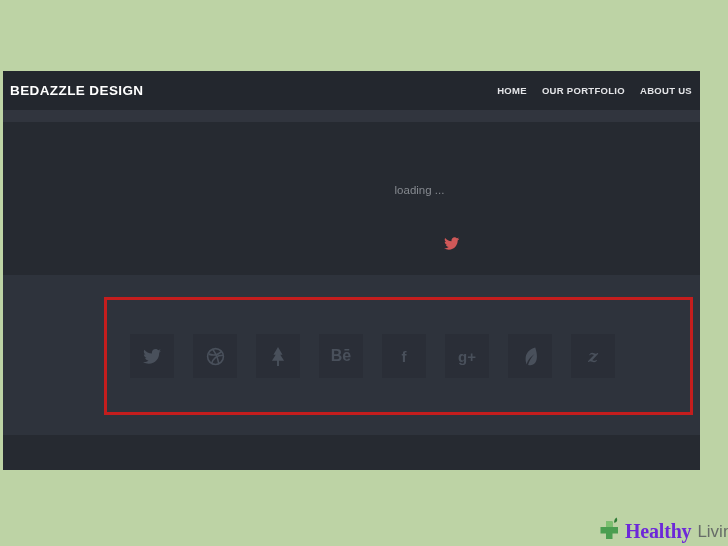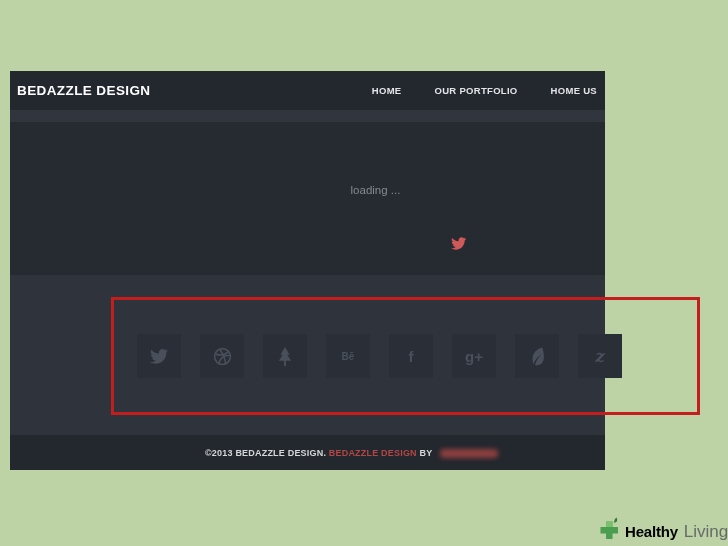--- a/index.html
+++ b/index.html
@@ -4,34 +4,34 @@
 <style>
   html,body { margin:0; padding:0; }
   body {
     width:728px; height:546px; position:relative; overflow:hidden;
     background: var(--page-background, #bdd3a5);
     font-family: "Liberation Sans", sans-serif;
   }
 
   
   .site {
-    position:absolute; left:10px; top:71px; width:595px; height:399px;
+    position:absolute; left:3px; top:71px; width:697px; height:399px;
     background: var(--loading-bg, #262a31);
   }
 
   
   .navbar {
     height:39px; background: var(--navbar-bg, #23272e);
     display:flex; align-items:center; justify-content:space-between;
     padding:0 8px 0 7px; box-sizing:border-box;
   }
   .logo {
     color:#ffffff; font-weight:bold; font-size:13.5px; letter-spacing:0.4px;
   }
-  .nav { display:flex; gap:33px; align-items:center; }
+  .nav { display:flex; gap:15px; align-items:center; }
   .nav-item {
     color:#e4e5e8; font-size:9.5px; font-weight:bold; letter-spacing:0.3px;
     cursor:pointer; white-space:nowrap;
   }
 
   .subnav-strip { height:12px; background:#31353e; }
 
   
   .loading-section { height:153px; background: var(--loading-bg, #262a31); position:relative;margin-left:48px; }
   .loading-text {
@@ -49,21 +49,21 @@
     box-sizing:border-box; border:3px solid var(--highlight-red, #c41d1d);
     pointer-events:none;
   }
   .icons-row { position:absolute; left:127px; top:59px; display:flex; gap:19px; }
   .icon-box {
     width:44px; height:44px; background:#2a2e37;
     display:flex; align-items:center; justify-content:center;
     color:#49505b; cursor:pointer; flex:0 0 auto;
   }
   .icon-box .glyph-text { font-size:15px; font-weight:bold; letter-spacing:0; }
-  .icon-box .glyph-text.small { font-size:10px; }
+  .icon-box .glyph-text.small { font-size:16px; }
   .icon-box .glyph-text.script { font-family:"DejaVu Serif", serif; font-style:italic; font-size:17px; }
   .icon-box svg { display:block; }
 
   
   .footer { height:35px; background: var(--footer-bg, #23272e); position:relative; }
   .footer-line {
     position:absolute; top:13px; left:0; width:100%; text-align:center;
     transform:translateX(44px);
     font-size:9px; font-weight:bold; color:#d6d7d9; letter-spacing:0.2px;
     white-space:nowrap;
@@ -73,34 +73,34 @@
     display:inline-block; width:58px; height:9px; margin-left:5px;
     background: var(--footer-red, #b24745); border-radius:4px;
     filter: blur(2.5px); opacity:0.75; vertical-align:middle;
   }
 
   
   .watermark {
     position:absolute; left:596px; top:518px; height:27px;
     display:flex; align-items:center; gap:3px;
   }
-  .watermark .wm-bold  { font-size:15px; font-weight:bold; color:#000000; letter-spacing:-0.2px; }
+  .watermark .wm-bold  { font-size:20px; font-weight:bold; color:#6d28d9; letter-spacing:-0.2px;font-family:Liberation Serif, serif; }
   .watermark .wm-light { font-size:17px; font-weight:normal; color:#676c68; margin-left:3px; }
 </style>
 </head>
 <body>
 
 <div class="site">
 
   <div class="navbar">
     <div class="logo">BEDAZZLE DESIGN</div>
     <div class="nav">
       <div class="nav-item">HOME</div>
       <div class="nav-item">OUR PORTFOLIO</div>
-      <div class="nav-item">HOME US</div>
+      <div class="nav-item">ABOUT US</div>
     </div>
   </div>
 
   <div class="subnav-strip"></div>
 
   <div class="loading-section">
     <div class="loading-text">loading ...</div>
     <div class="loading-twitter">
       <svg width="16" height="14" viewBox="0 0 24 20">
         <path fill="#cf5858" d="M24 2.3c-.9.4-1.8.7-2.8.8 1-.6 1.8-1.6 2.2-2.7-1 .6-2 1-3.1 1.2C19.4.6 18.1 0 16.7 0c-2.7 0-4.9 2.2-4.9 4.9 0 .4 0 .8.1 1.1C7.8 5.8 4.2 3.8 1.8.9 1.4 1.7 1.1 2.5 1.1 3.4c0 1.7.9 3.2 2.2 4.1-.8 0-1.6-.2-2.2-.6v.1c0 2.4 1.7 4.4 3.9 4.8-.4.1-.8.2-1.3.2-.3 0-.6 0-.9-.1.6 2 2.4 3.4 4.6 3.4-1.7 1.3-3.8 2.1-6.1 2.1-.4 0-.8 0-1.2-.1 2.2 1.4 4.8 2.2 7.5 2.2 9.1 0 14-7.5 14-14v-.6c1-.7 1.8-1.6 2.4-2.6z" transform="scale(0.95)"></path>
@@ -162,30 +162,20 @@
 
       <div class="icon-box">
         <span class="glyph-text script">z</span>
       </div>
 
     </div>
 
     <div class="highlight-rect"></div>
   </div>
 
-  <div class="footer">
-    <div class="footer-line">
-      <span>©2013 BEDAZZLE DESIGN.</span>
-      <span> </span>
-      <span class="footer-red">BEDAZZLE DESIGN</span>
-      <span> </span>
-      <span>BY</span>
-      <span class="credit-blur"></span>
-    </div>
-  </div>
 
 </div>
 
 <div class="watermark">
   <span>
     <svg width="26" height="26" viewBox="0 0 26 26">
       <path fill="#4a9e50" d="M10 4.5h6.5V10H22v6.5h-5.5V22H10v-5.5H4.5V10H10z"></path>
       <path fill="#7cc06f" d="M10 4.5h6.5V10H10z"></path>
       <path fill="#2f7d36" d="M20.5.5c1.5 2.5.5 5-2.5 5.2.3-2.5.8-4 2.5-5.2z"></path>
     </svg>

